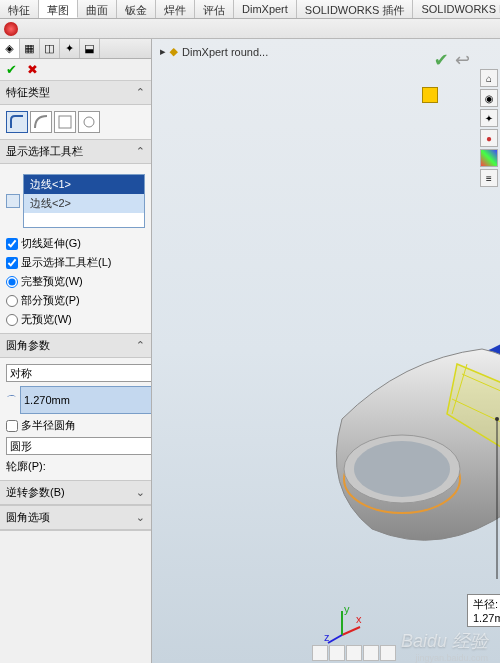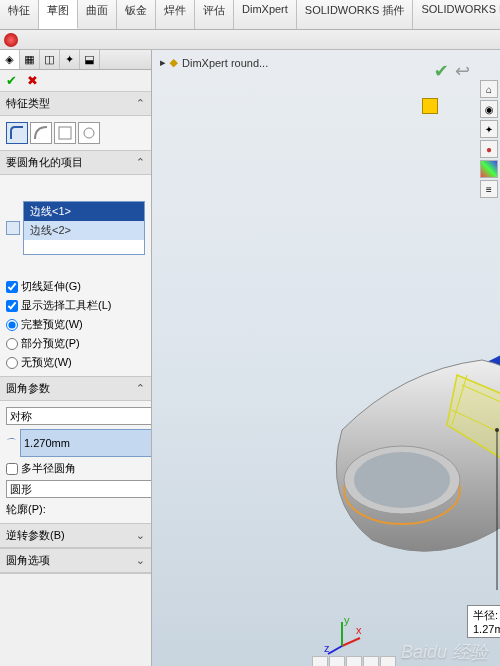--- a/index.html
+++ b/index.html
@@ -1,17 +1,17 @@
 <!DOCTYPE html>
 <html><head>
 <meta charset="utf-8">
 <style>
 * { margin:0; padding:0; box-sizing:border-box; font-family:"Microsoft YaHei",Arial,sans-serif; font-size:11px; }
 body { width:500px; height:666px; background:#fff; position:relative; overflow:hidden; }
-.tabbar { display:flex; height:30px; background:linear-gradient(#f8f8f8,#e8e8e8); border-bottom:1px solid #b0b0b0; }
+.tabbar { display:flex; height:19px; background:linear-gradient(#f8f8f8,#e8e8e8); border-bottom:1px solid #b0b0b0; }
 .tab { padding:3px 8px; border-right:1px solid #c0c0c0; color:#333; cursor:pointer; white-space:nowrap; }
 .tab.active { background:#fff; border-bottom:1px solid #fff; }
 .subhdr { height:20px; background:linear-gradient(#f0f0f0,#e4e4e4); border-bottom:1px solid #b8b8b8; display:flex; align-items:center; padding:0 4px; }
 .subhdr .dot { width:14px; height:14px; margin-right:2px; }
 .layout { display:flex; height:624px; }
 .side { width:152px; background:#f0f0f0; border-right:1px solid #b0b0b0; display:flex; flex-direction:column; overflow-y:auto; }
 .sidetabs { height:20px; background:linear-gradient(#eee,#ddd); border-bottom:1px solid #b0b0b0; display:flex; }
 .sidetab { width:20px; height:19px; border-right:1px solid #c0c0c0; display:flex; align-items:center; justify-content:center; cursor:pointer; }
 .sidetab.active { background:#fff; }
 .feat-hdr { padding:4px 6px; display:flex; align-items:center; gap:4px; background:#f8f8f8; border-bottom:1px solid #ccc; }
@@ -20,21 +20,21 @@
 .okrow { padding:3px 6px; display:flex; gap:10px; border-bottom:1px solid #ccc; }
 .chk { color:#0a0; font-size:13px; cursor:pointer; }
 .x { color:#c00; font-size:13px; cursor:pointer; }
 .sect { border-bottom:1px solid #c8c8c8; }
 .sect-hd { padding:4px 6px; background:#e4e4e4; border-bottom:1px solid #c8c8c8; display:flex; align-items:center; justify-content:space-between; cursor:pointer; }
 .sect-hd .arrow { color:#555; }
 .sect-body { padding:4px 6px; background:#f4f4f4; }
 .typeicons { display:flex; gap:2px; padding:2px 0; }
 .ti { width:22px; height:22px; border:1px solid #999; background:#fff; display:flex; align-items:center; justify-content:center; cursor:pointer; }
 .ti.sel { border:1px solid #2a5caa; background:#dce8f5; }
-.listbox { border:1px solid #7a9ec8; background:#fff; margin:20px 0; }
+.listbox { border:1px solid #7a9ec8; background:#fff; margin:4px 0; }
 .lb-item { padding:2px 6px; cursor:pointer; }
 .lb-item.sel { background:#1e4f9e; color:#fff; }
 .lb-item.hl { background:#cde0f5; color:#333; }
 .ctrlrow { display:flex; align-items:center; gap:3px; padding:2px 0; }
 .cb { width:12px; height:12px; }
 .rb { width:12px; height:12px; }
 .sel-input { flex:1; border:1px solid #999; background:#fff; padding:1px 3px; height:18px; }
 .num-input { flex:1; border:1px solid #7a9ec8; background:#c4d8ef; padding:1px 3px; height:28px; }
 .viewport { flex:1; background:linear-gradient(180deg,#e8ecf0 0%,#dde5ec 50%,#c8d4de 100%); position:relative; overflow:hidden; }
 .crumb { position:absolute; top:6px; left:8px; display:flex; align-items:center; gap:4px; color:#333; }
@@ -111,21 +111,21 @@
               <svg width="16" height="16">
                 <circle cx="8" cy="8" r="5" fill="none" stroke="#888"></circle>
               </svg>
             </div>
         </div>
       </div>
     </div>
 
     <div class="sect">
       <div class="sect-hd">
-          <span>要圆角化的项目</span>
+          <span>显示选择工具栏</span>
           <span class="arrow">⌃</span>
         </div>
       <div class="sect-body">
         <div class="ctrlrow">
             <span style="width:14px;height:14px;border:1px solid #7a9ec8;background:#dce8f5"></span>
           <div class="listbox" style="flex:1">
             <div class="lb-item sel">边线&lt;1&gt;</div>
             <div class="lb-item hl">边线&lt;2&gt;</div>
             <div class="lb-item" style="height:14px"></div>
           </div>

